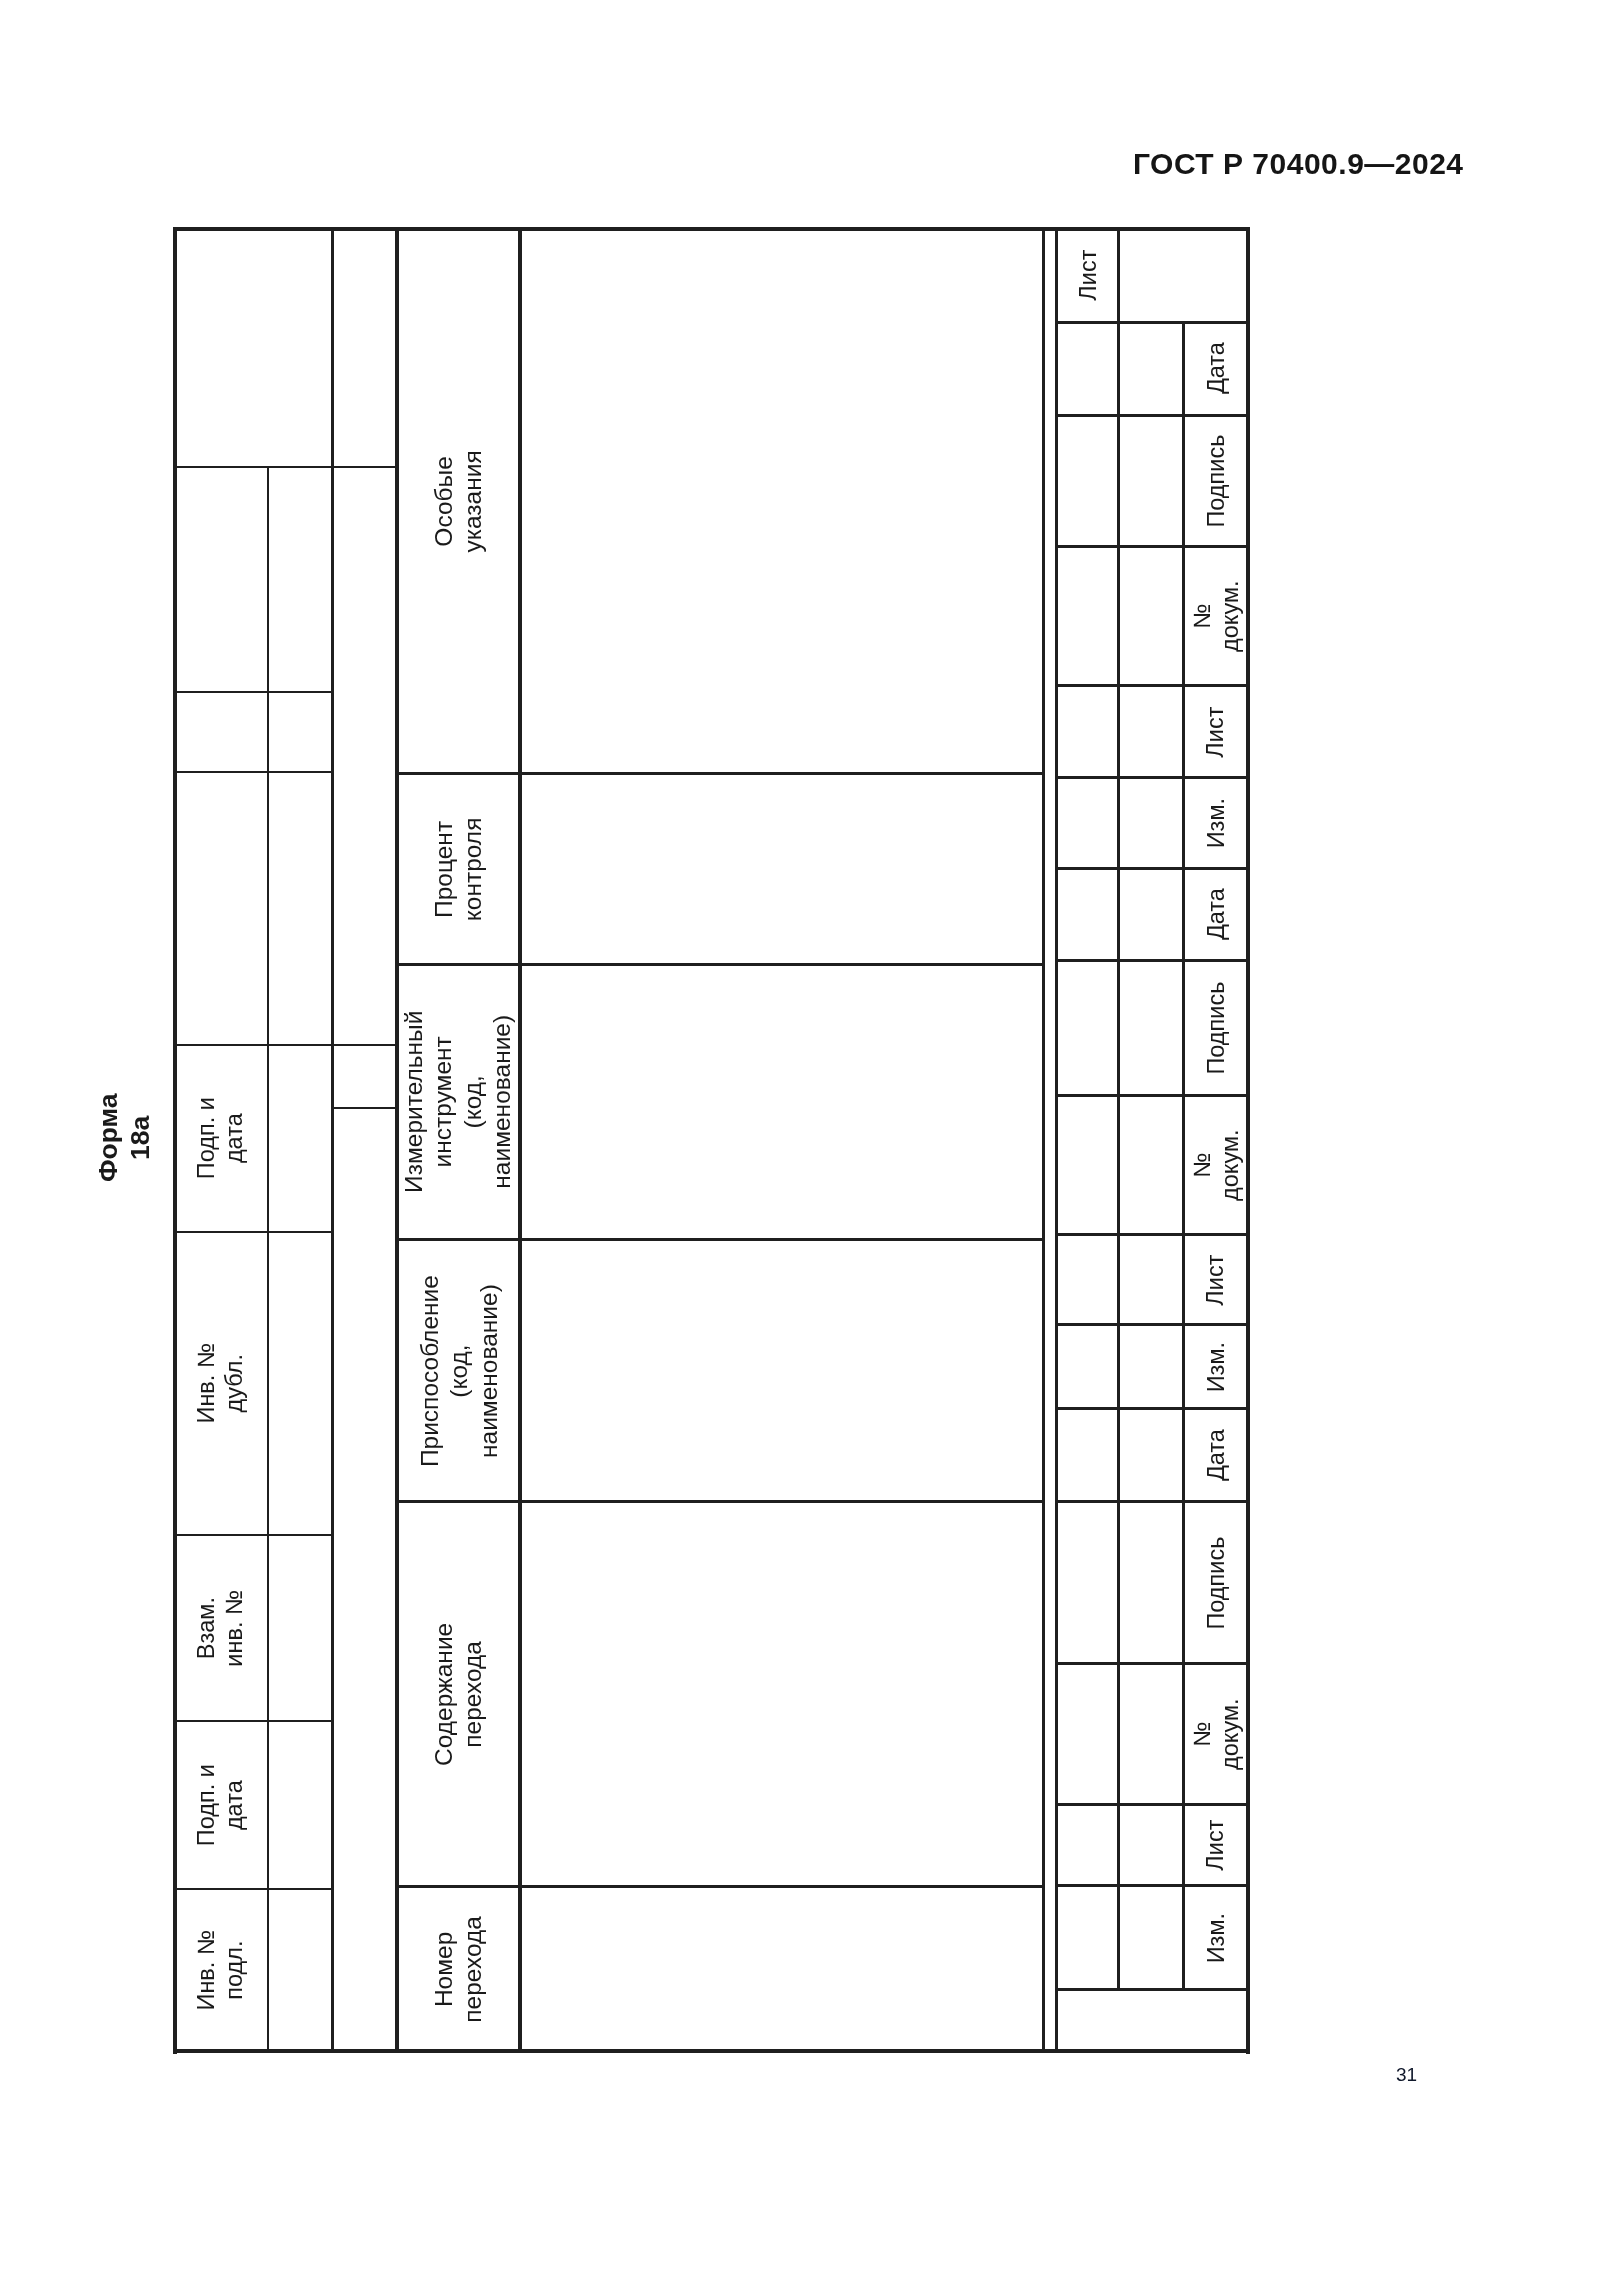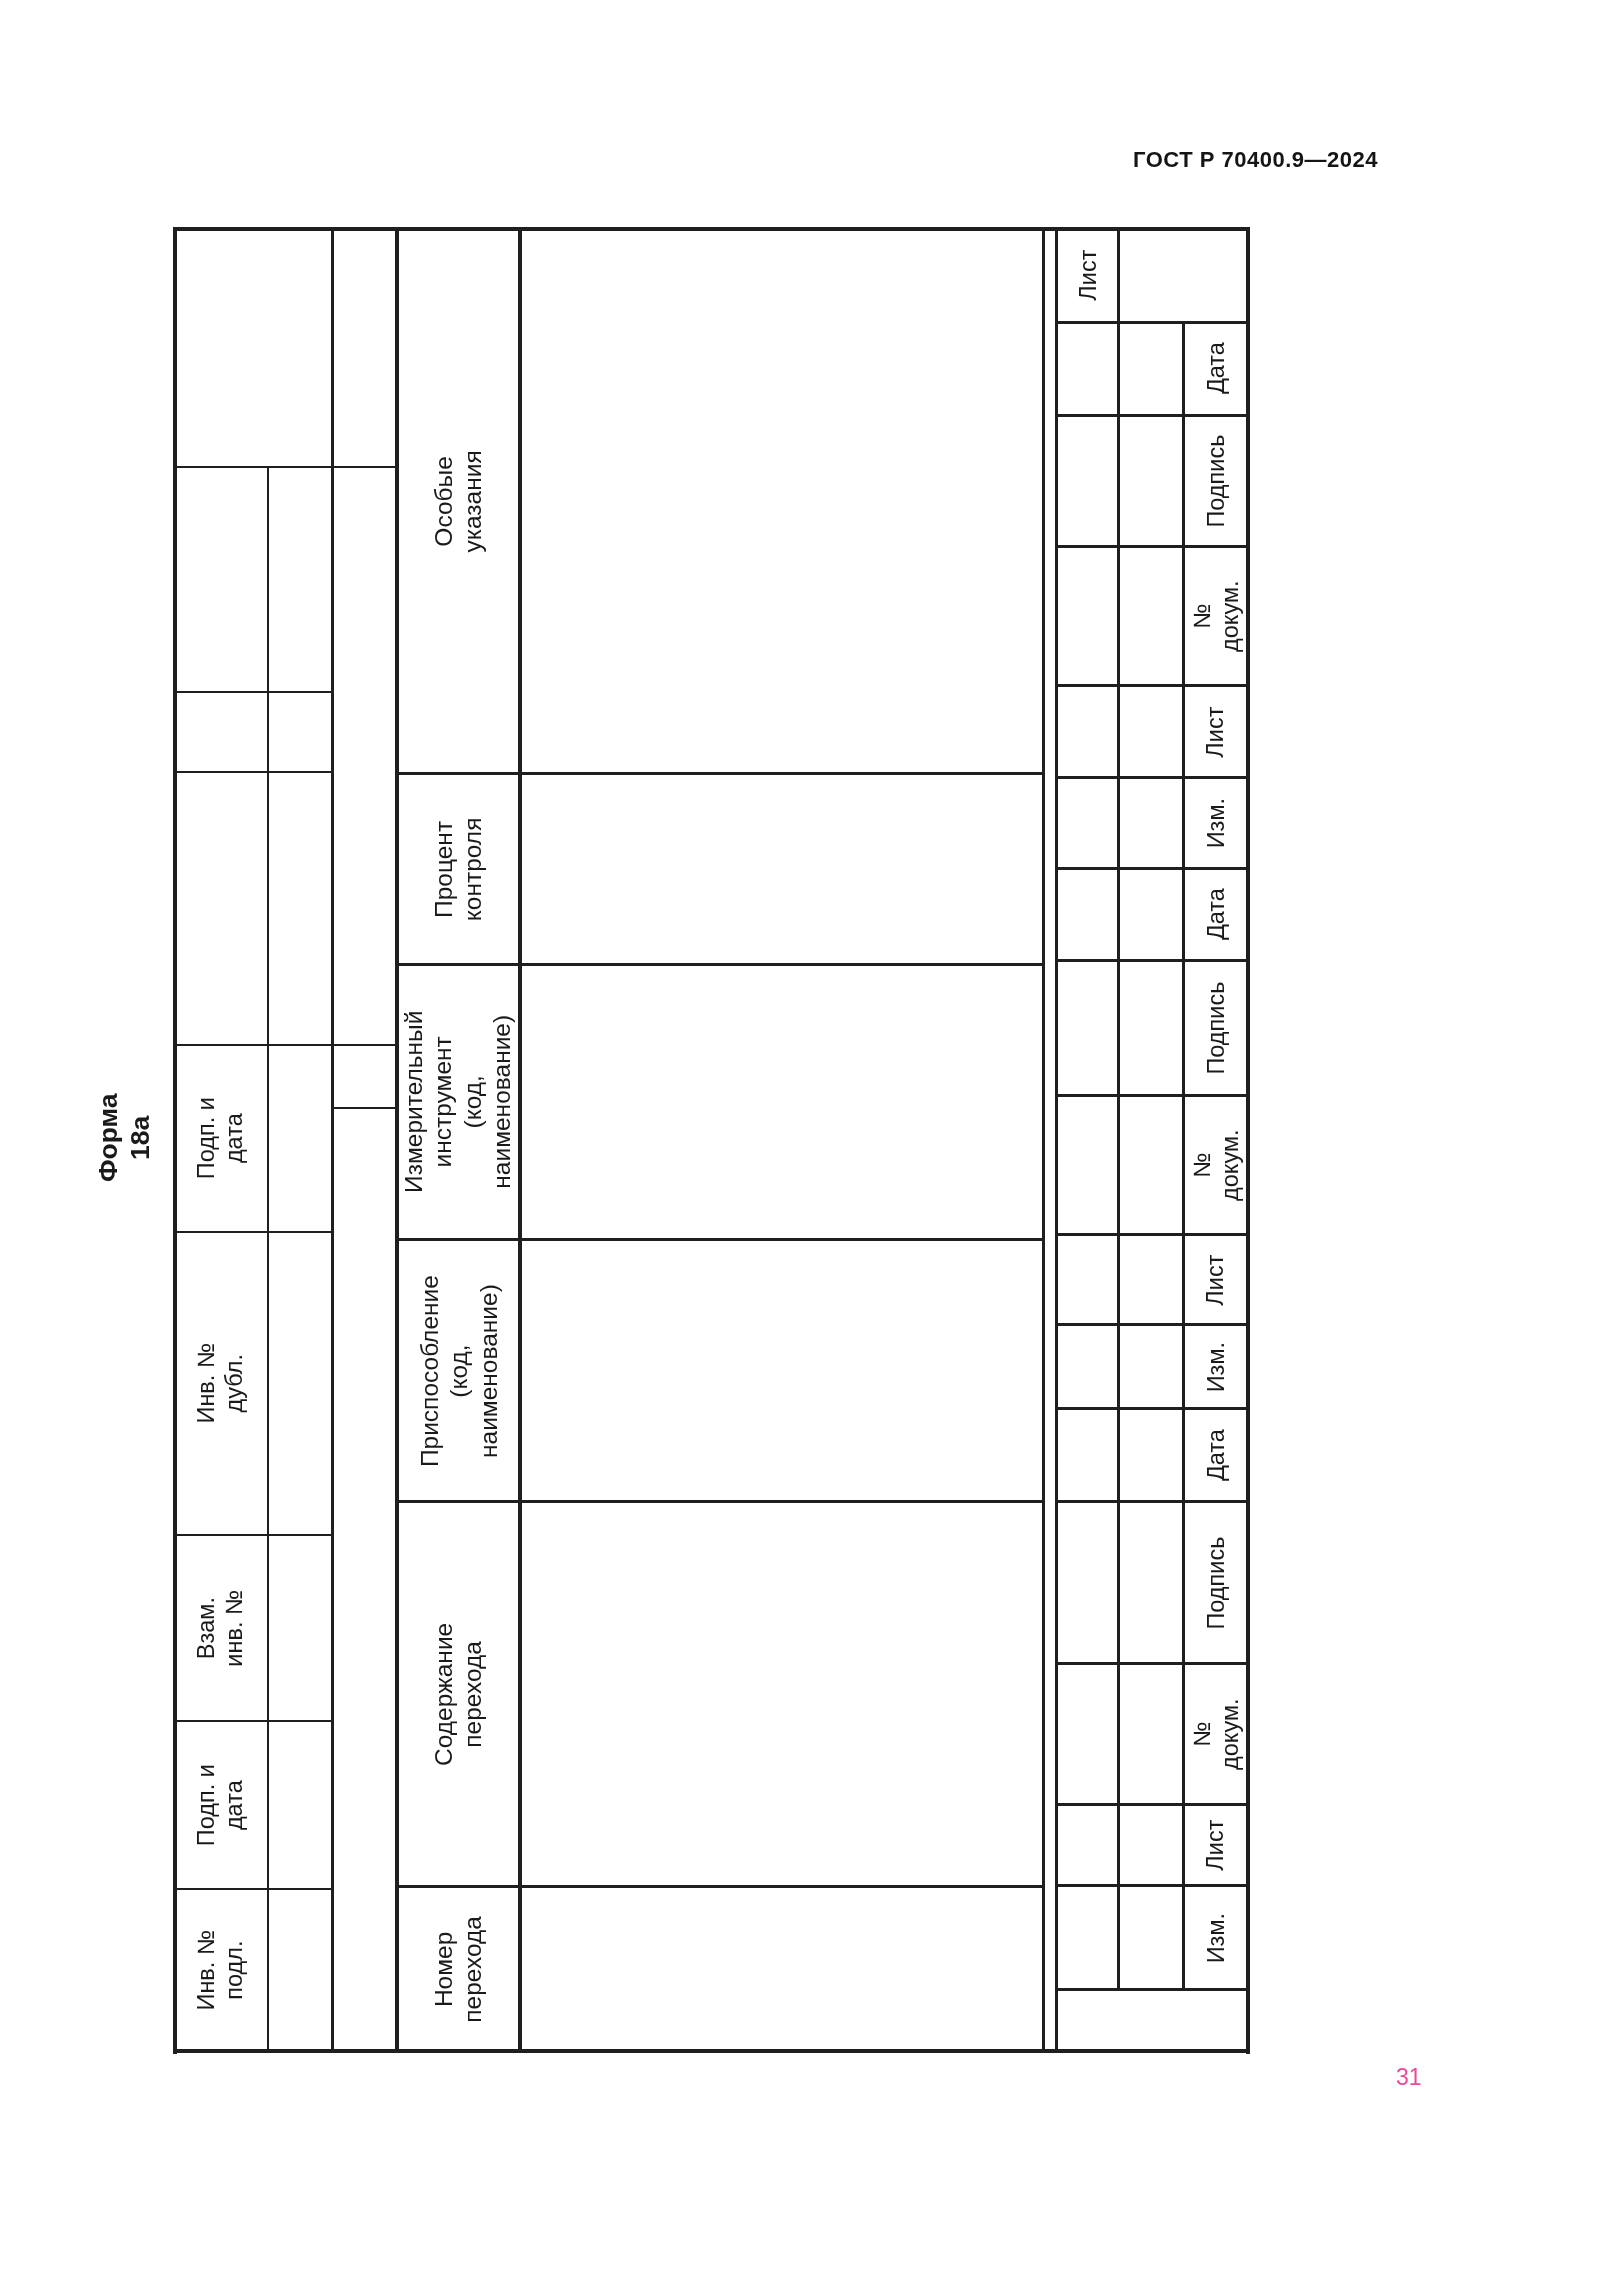--- a/index.html
+++ b/index.html
@@ -3,24 +3,24 @@
 <meta charset="utf-8">
 <style>
   html,body{margin:0;padding:0;background:#ffffff;}
   .page{position:relative;width:1621px;height:2293px;background:#ffffff;overflow:hidden;
         font-family:"Liberation Sans", sans-serif;color:#1a1a1a;}
   .hl,.vl{position:absolute;background:#1f1f1f;}
   .cell{position:absolute;display:flex;align-items:center;justify-content:center;}
   .vtext{transform:rotate(-90deg);white-space:pre-line;text-align:center;line-height:1.2;
          font-size:23.5px;color:#1a1a1a;}
   .hdr .vtext{font-size:24.5px;}
-  .std-ref{position:absolute;left:1133px;top:147px;font-size:22px;font-weight:bold;
+  .std-ref{position:absolute;left:1133px;top:147px;font-size:30px;font-weight:bold;
            letter-spacing:0.5px;color:#151515;}
   .form-label .vtext{font-weight:bold;font-size:26.5px;}
-  .page-num{position:absolute;left:1396px;top:2064px;font-size:23px;color:#ec4899;}
+  .page-num{position:absolute;left:1396px;top:2064px;font-size:19px;color:#0f172a;}
 </style>
 </head>
 <body>
 
 <div class="page">
 
   <div class="std-ref">ГОСТ Р 70400.9—2024</div>
 
   <div class="cell form-label" style="left:96px;top:1037px;width:57px;height:202px;">
     <span class="vtext">Форма 18а</span>

